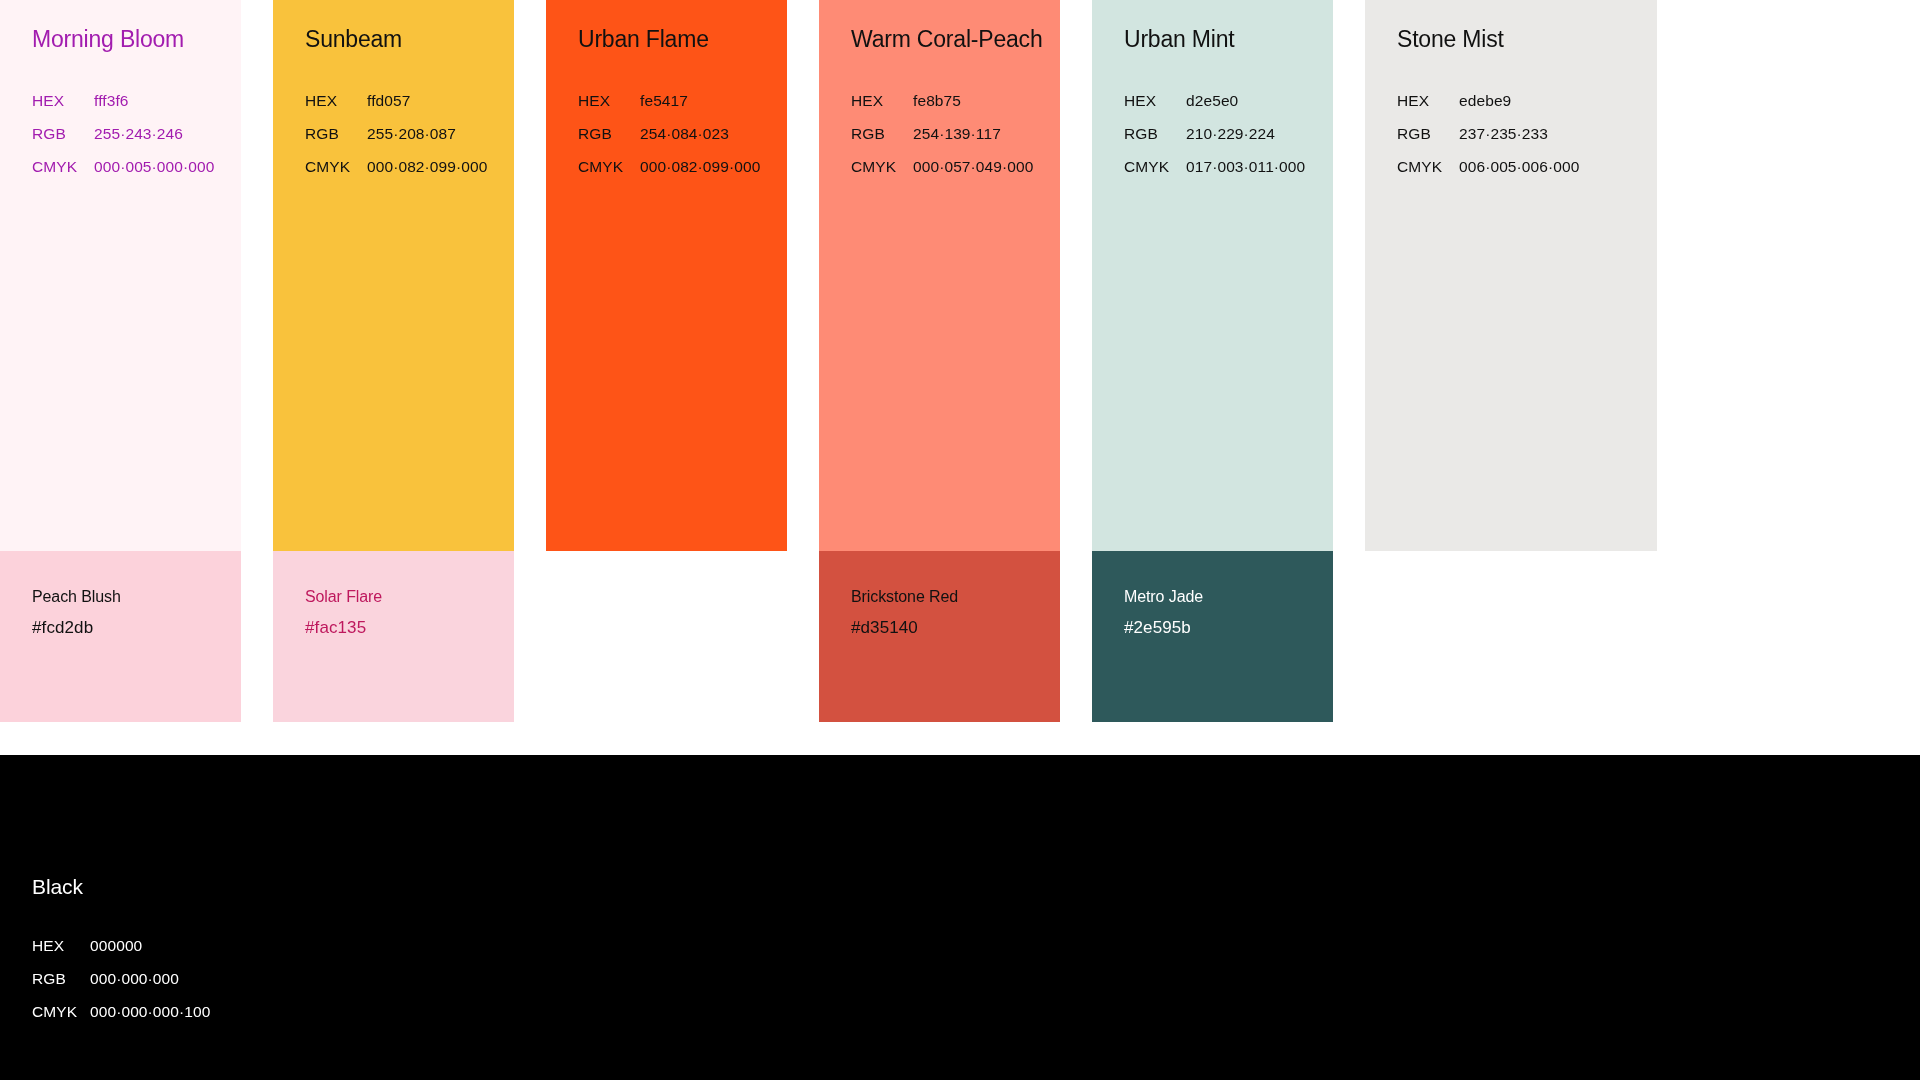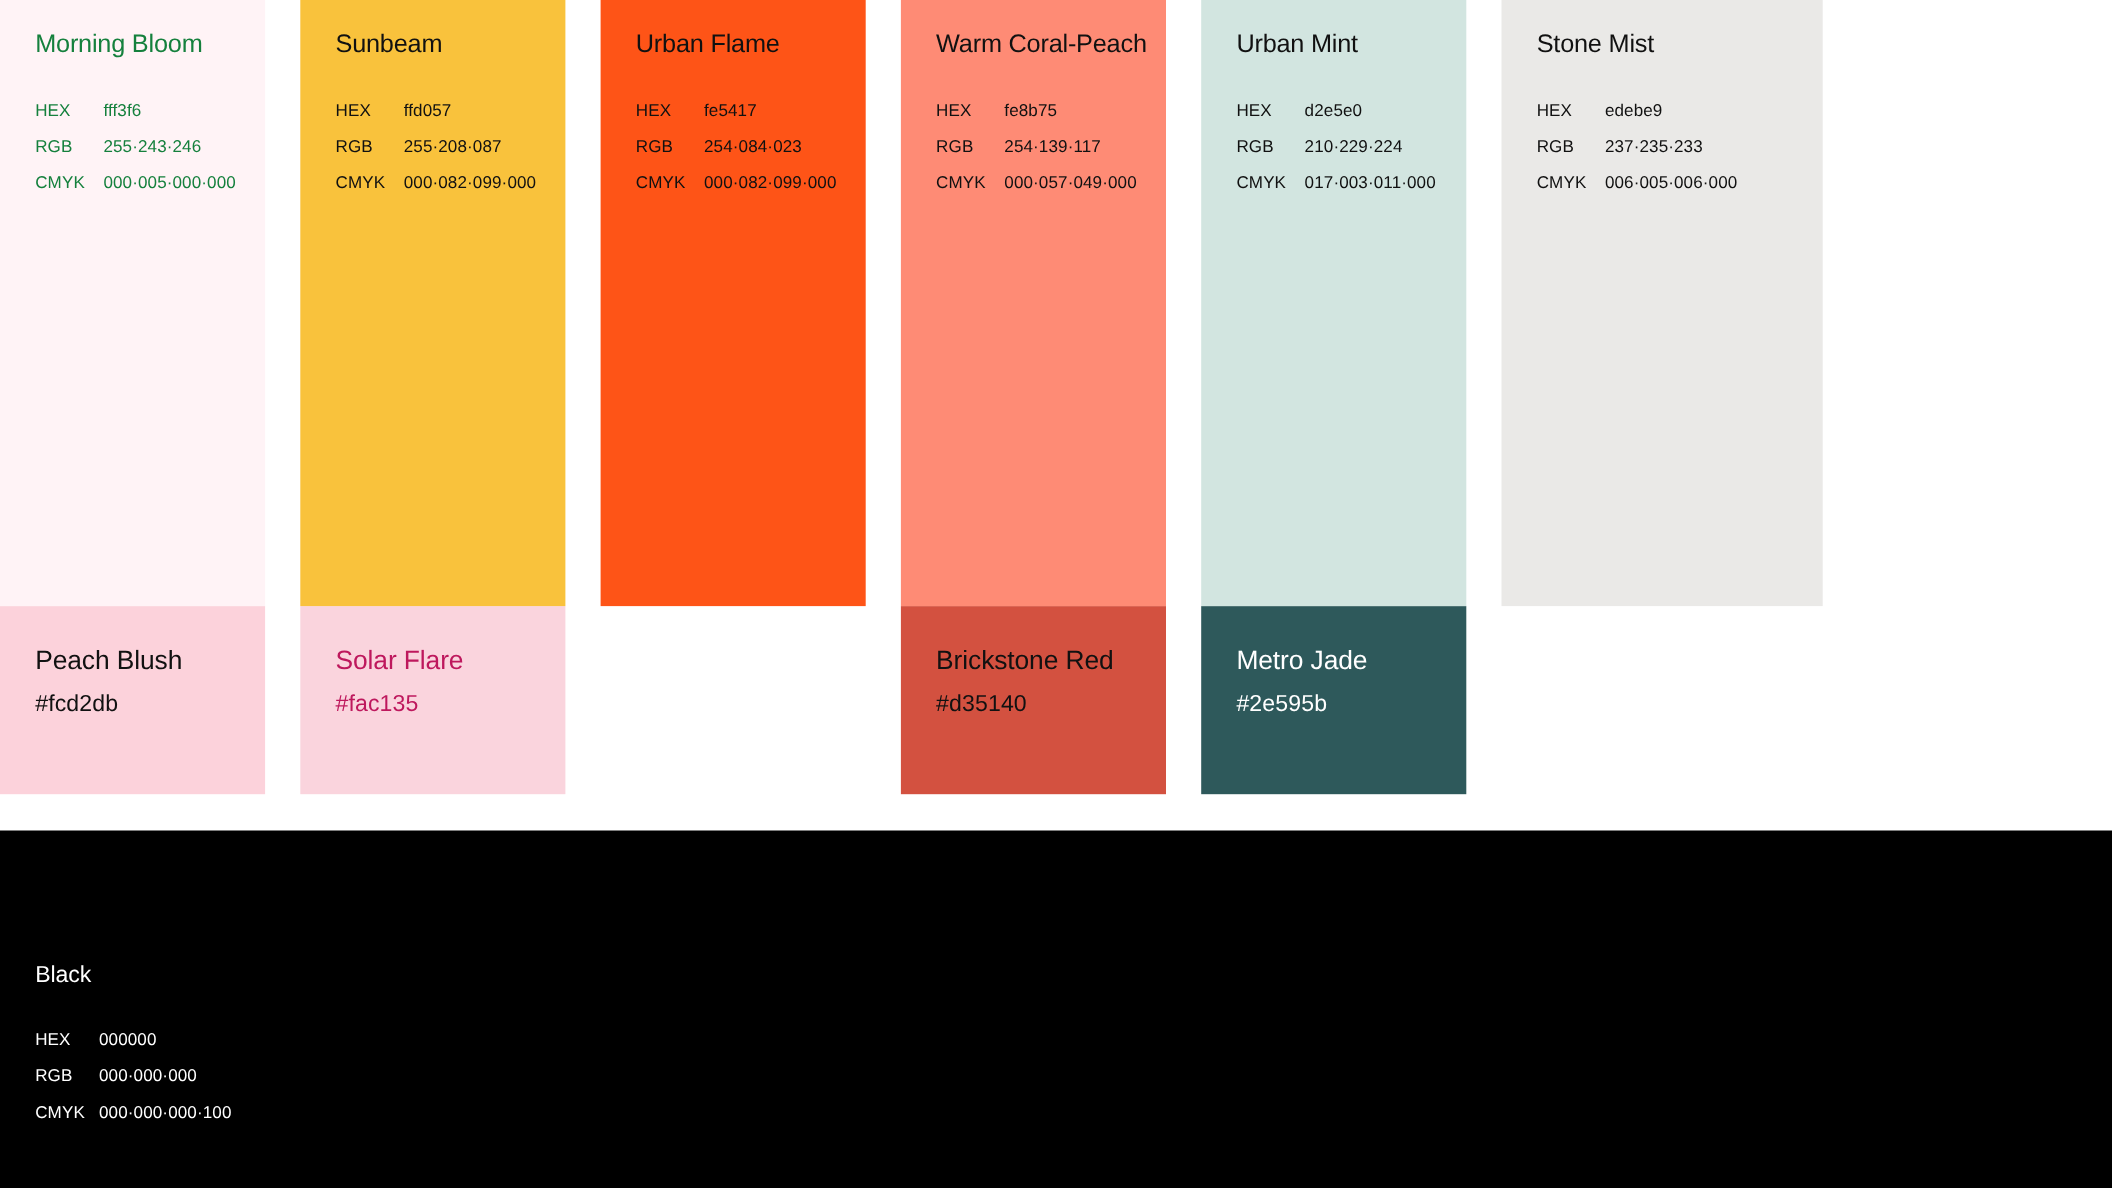--- a/index.html
+++ b/index.html
@@ -47,28 +47,28 @@
     letter-spacing:0.1px;
   }
   .spec-key { width:62px; flex:0 0 62px; }
   .spec-val { white-space:nowrap; }
 
   .swatch-sub {
     height:171px;
     padding:36px 0 0 32px;
   }
   .sub-title {
-    font-size:24px;
+    font-size:16px;
     font-weight:500;
     letter-spacing:-0.1px;
     line-height:1.2;
     margin-bottom:12px;
   }
   .sub-hex {
-    font-size:21px;
+    font-size:17px;
     letter-spacing:0.1px;
   }
 
   
   .black-panel {
     position:absolute;
     left:0; top:755px;
     width:1920px; height:325px;
     background:#000000;
     color:#ffffff;
@@ -88,21 +88,21 @@
   .black-panel .spec-row { color:#ffffff; height:33px; }
   .black-panel .spec-key { width:58px; flex:0 0 58px; }
 </style>
 </head>
 <body>
 
 <div class="board">
 
   <div class="swatch-row">
       <div class="swatch-col" style="width: 241px;">
-        <div class="swatch-main" style="background: rgb(255, 243, 246); color: #15803d;">
+        <div class="swatch-main" style="background: rgb(255, 243, 246); color: #a21caf;">
           <div class="swatch-title">Morning Bloom</div>
           <div class="spec-table">
             <div class="spec-row">
               <span class="spec-key">HEX</span>
               <span class="spec-val">fff3f6</span>
             </div>
             <div class="spec-row">
               <span class="spec-key">RGB</span>
               <span class="spec-val">255·243·246</span>
             </div>

